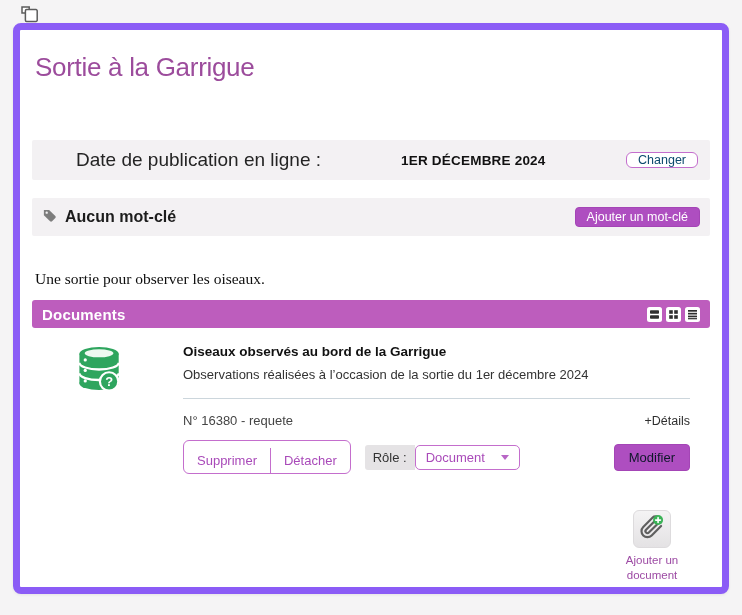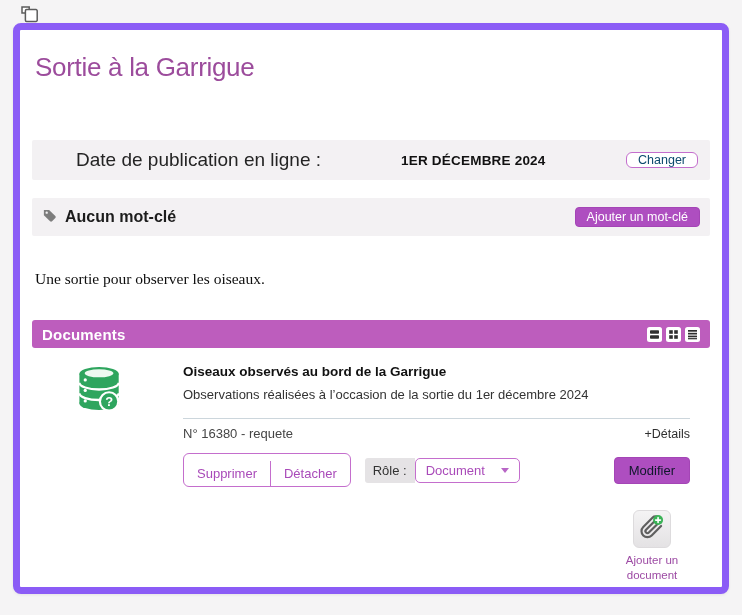--- a/index.html
+++ b/index.html
@@ -56,36 +56,36 @@
   .btn-fill {
     background:#ae4ec0; border:1px solid #a445b6; color:#fff;
     font-size:12.5px; padding:2px 11px; border-radius:4px; cursor:pointer;
     font-family:"Liberation Sans", sans-serif;
   }
   .ml-auto { margin-left:auto; }
 
   .intro { margin:34px 3px 0; font-family:"Liberation Serif", serif; font-size:15.5px; color:#0e0e0e; }
 
   .docs-bar {
-    margin-top:32px; height:28px; background:#bd5dbd; border-radius:3px;
+    margin-top:12px; height:28px; background:#bd5dbd; border-radius:3px;
     display:flex; align-items:center; padding:0 10px;
   }
   .docs-bar-title { color:#fff; font-weight:bold; font-size:15px; letter-spacing:.2px; }
   .view-toggles { margin-left:auto; display:flex; gap:4px; }
   .view-btn {
     width:15px; height:15px; background:#fff; border-radius:2.5px;
     display:flex; align-items:center; justify-content:center; cursor:pointer;
   }
 
   .doc-item { display:flex; padding:16px 20px 0 45px; }
   .doc-text { flex:1; margin-left:60px; }
   .doc-title { font-weight:bold; font-size:13.5px; color:#111; }
   .doc-desc { font-size:13px; color:#333; margin-top:8px; }
   .ref-row {
-    margin-top:16px; border-top:1px solid #ccd6dc; padding-top:7px;
+    margin-top:16px; border-top:1px solid #ccd6dc; padding-top:14px;
     display:flex; justify-content:space-between; align-items:center;gap:32px;
   }
   .ref-text { font-size:13px; color:#454545; }
   .details-link { font-size:12.5px; color:#2f2f2f; cursor:pointer; }
 
   .btn-row { margin-top:12px; display:flex; align-items:center; }
   .btn-group {
     display:inline-flex; border:1px solid #c46ecd; border-radius:6px; overflow:hidden;
     background:#fff;
   }

